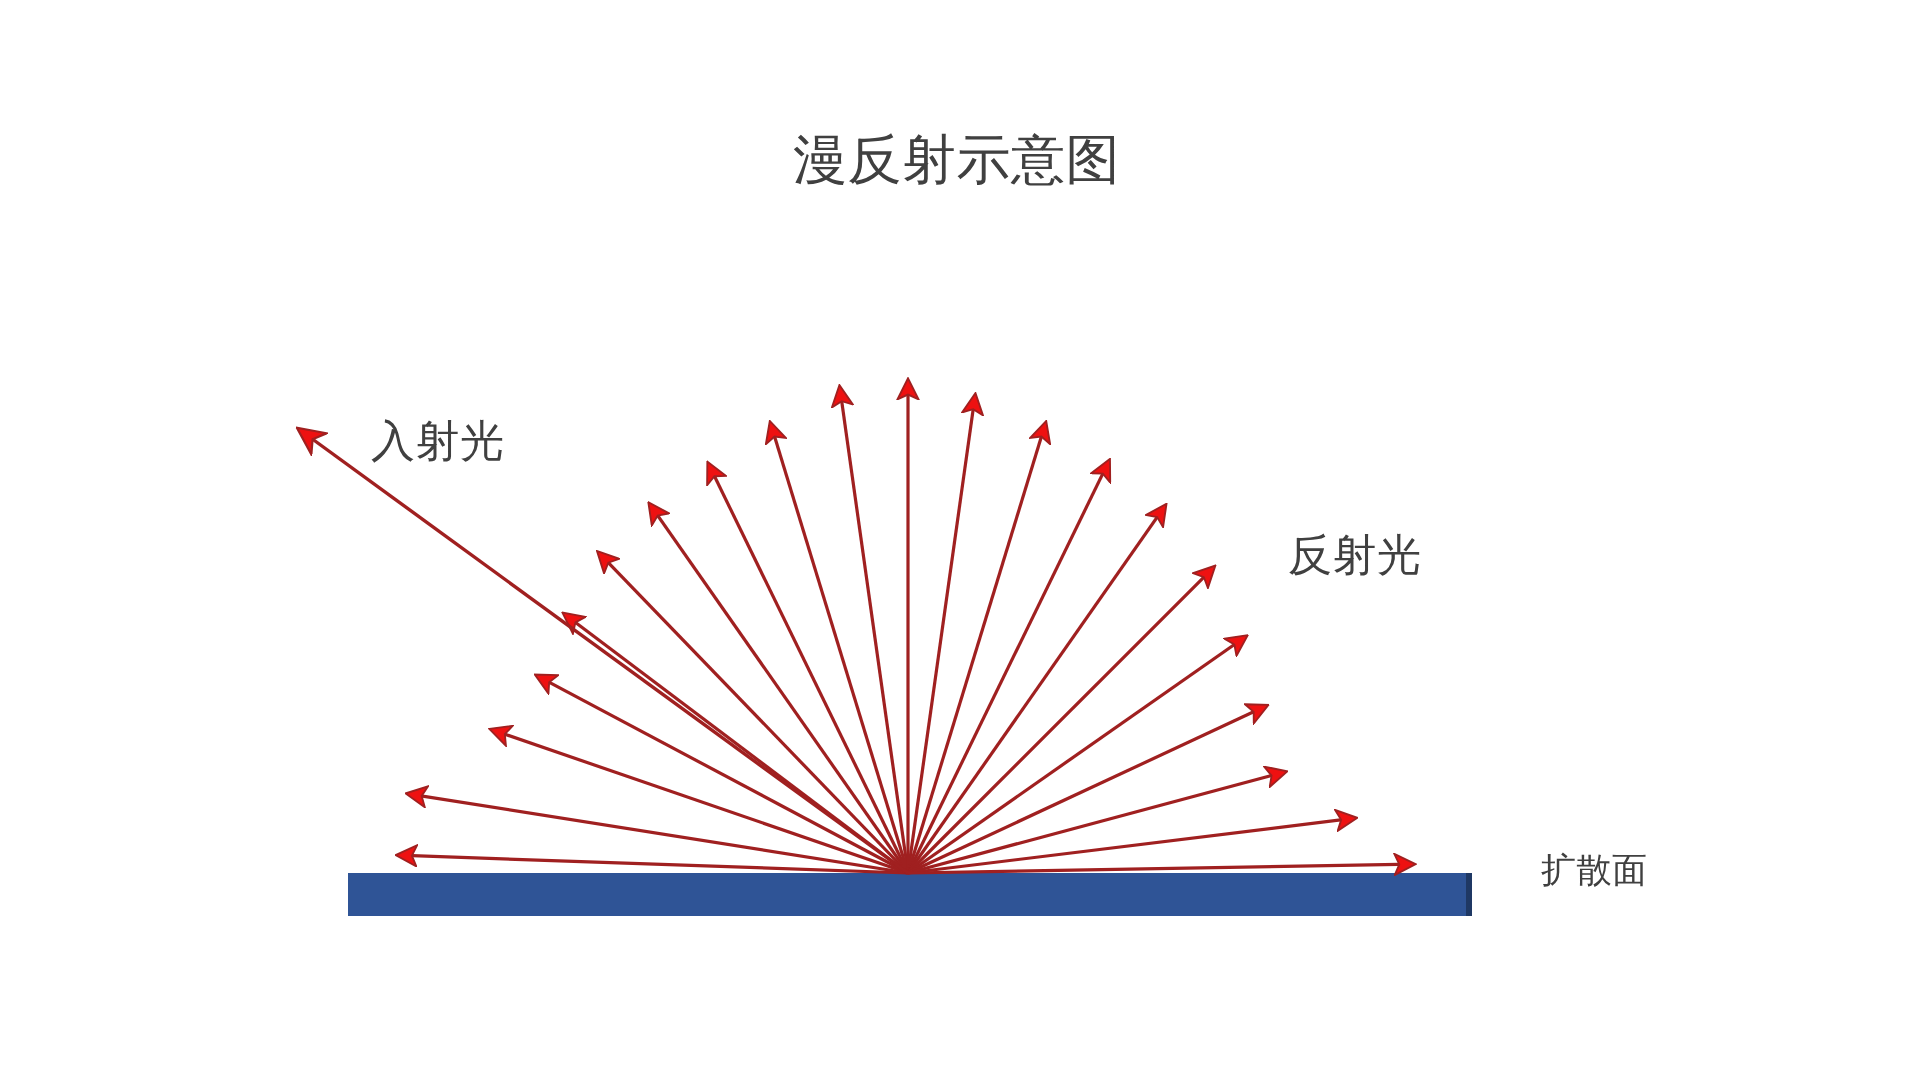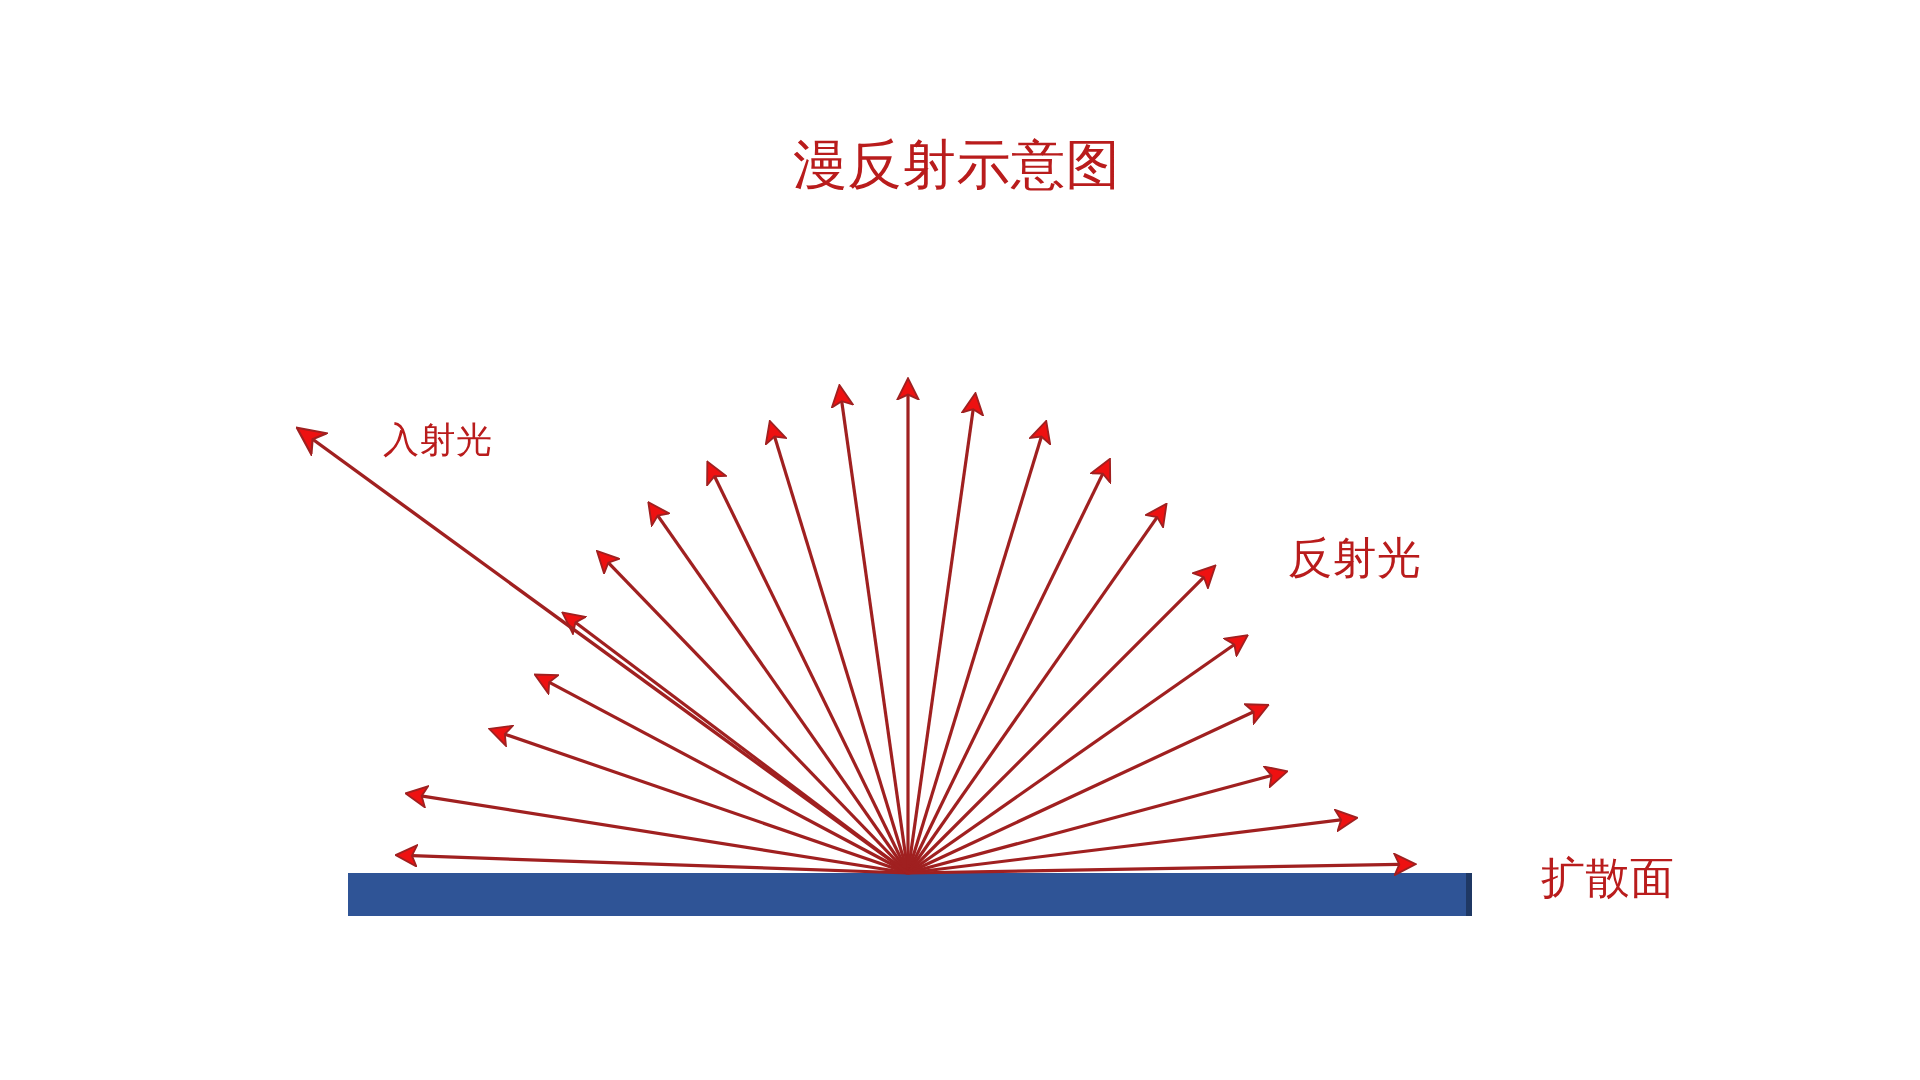--- a/index.html
+++ b/index.html
@@ -23,45 +23,45 @@
   }
   #diagram-svg {
     position: absolute;
     left: 0; top: 0;
     width: 1920px;
     height: 1080px;
     display: block;
   }
   .label {
     position: absolute;
-    font-family: Liberation Sans, sans-serif;
-    color: #b91c1c;
+    font-family: Liberation Mono, monospace;
+    color: #404040;
     white-space: nowrap;
     line-height: 1.05;
     letter-spacing: 0.5px;
   }
   #title-text {
     font-size: 54px;
     left: 793px;
     top: 136px;
     font-weight: 400;
   }
   #label-incident {
-    font-size: 36px;
-    left: 383px;
+    font-size: 44px;
+    left: 371px;
     top: 421px;
   }
   #label-reflected {
     font-size: 44px;
     left: 1276px;
     top: 535px;
     margin-left: 12px;
   }
   #label-surface {
-    font-size: 44px;
+    font-size: 35px;
     left: 1541px;
     top: 855px;
   }
 </style>
 </head>
 <body>
 
 <div id="slide">
 
   <svg id="diagram-svg" viewBox="0 0 1920 1080">

